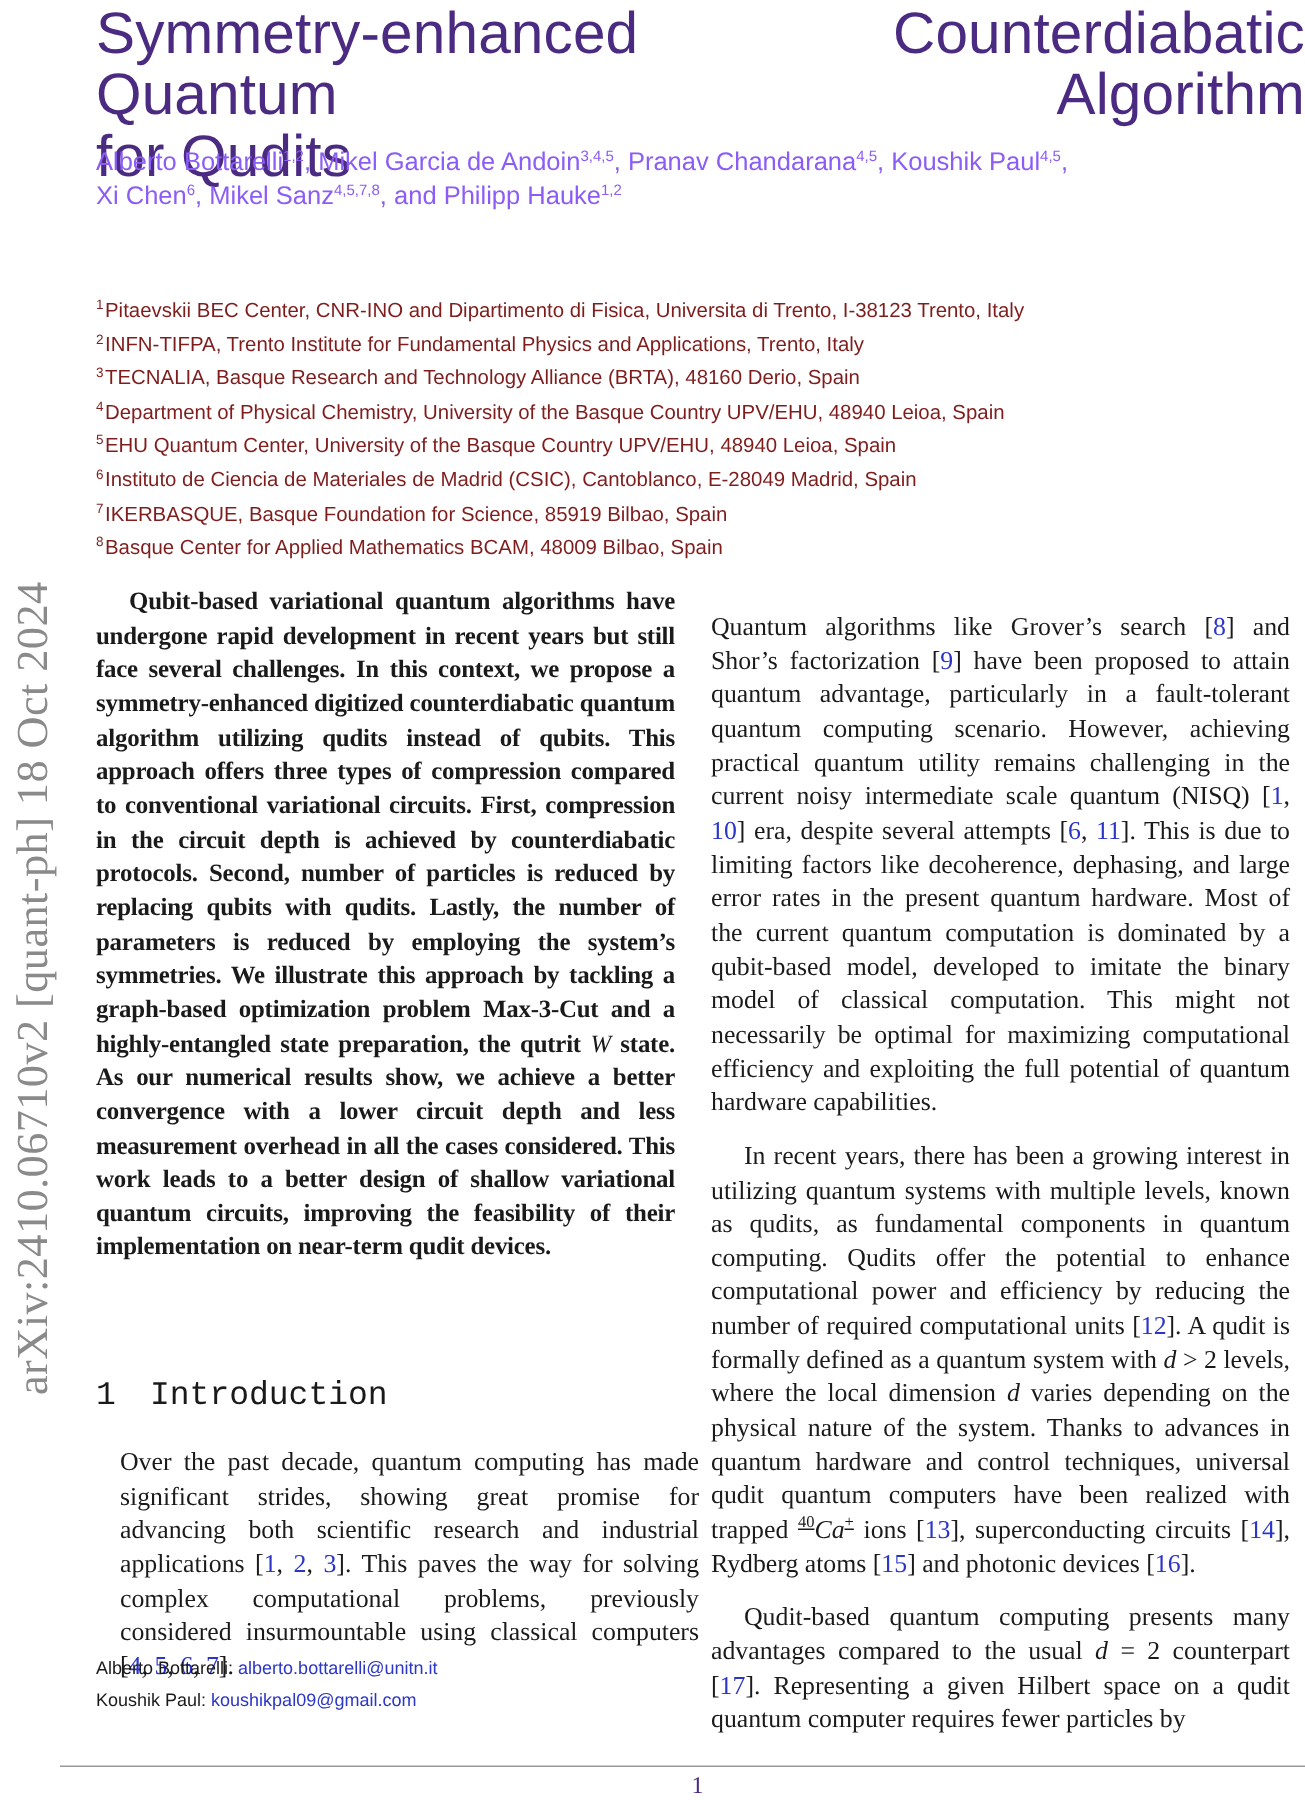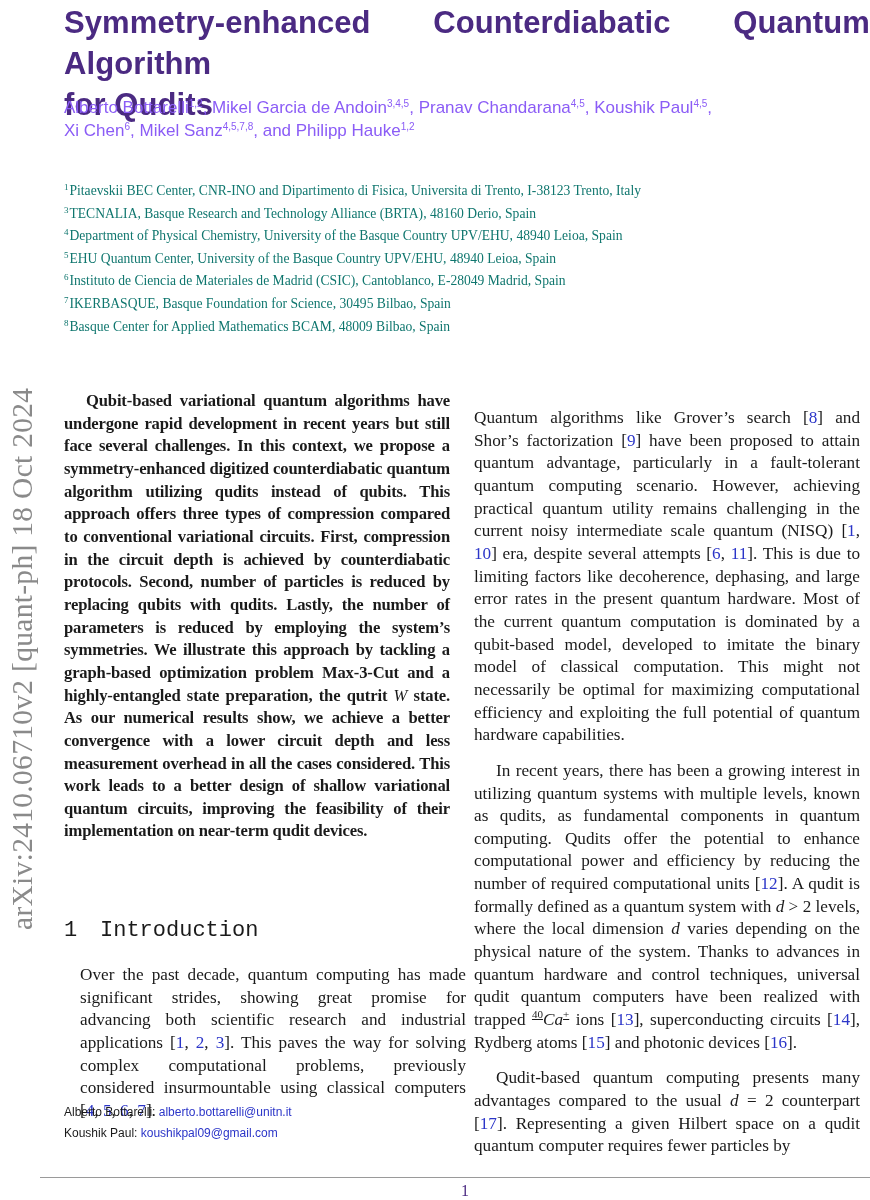--- a/index.html
+++ b/index.html
@@ -1,34 +1,34 @@
 <!DOCTYPE html>
 <html><head>
 <meta charset="utf-8">
 <style>
   html, body { margin: 0; padding: 0; background: #ffffff; }
   body { width: 870px; height: 1200px; position: relative; overflow: hidden; color: #1a1a1a; }
   .title {
     position: absolute; left: 64px; top: 2px; width: 806px;
     font-family: "Liberation Sans", "DejaVu Sans", sans-serif;
-    font-size: 31px; line-height: 41px; color: #4b2a82; font-weight: bold;
+    font-size: 39px; line-height: 41px; color: #4b2a82; font-weight: normal;
     text-align: justify; text-align-last: left; letter-spacing: 0.1px;
     margin: 0;
   }
   .title .l1 { display: block; text-align: justify; text-align-last: justify; }
   .authors {
     position: absolute; left: 64px; top: 97px; width: 760px;
     font-family: "Liberation Sans", "DejaVu Sans", sans-serif;
     font-size: 17px; line-height: 22.5px; color: #8b5cf6;
   }
   .authors sup, .affils sup { font-size: 10px; line-height: 0; vertical-align: 6px; }
   .affils {
-    position: absolute; left: 64px; top: 180px; width: 780px;
-    font-family: Liberation Serif, serif;
-    font-size: 13.6px; line-height: 22.6px; color: #0f766e;
+    position: absolute; left: 64px; top: 196px; width: 780px;
+    font-family: Liberation Sans, sans-serif;
+    font-size: 13.6px; line-height: 22.6px; color: #7f1d1d;
   }
   .affils .aff { display: block; white-space: nowrap; }
   .affils sup { font-size: 9px; vertical-align: 5px; margin-right: 1px; }
   .stamp {
     position: absolute; left: 4px; top: 930px;
     transform-origin: 0 0; transform: rotate(-90deg);
     font-family: "Liberation Serif", "DejaVu Serif", serif;
     font-size: 29.5px; color: #8a8a8a; white-space: nowrap; letter-spacing: 0.3px;
     line-height: 36px;
   }
@@ -70,25 +70,26 @@
   <span>for Qudits</span>
 </h1>
 
 <div class="authors">
   <span><span>Alberto Bottarelli</span><sup>1,2</sup></span><span>, </span><span><span>Mikel Garcia de Andoin</span><sup>3,4,5</sup></span><span>, </span><span><span>Pranav Chandarana</span><sup>4,5</sup></span><span>, </span><span><span>Koushik Paul</span><sup>4,5</sup></span><span>,</span><br>
   <span><span>Xi Chen</span><sup>6</sup></span><span>, </span><span><span>Mikel Sanz</span><sup>4,5,7,8</sup></span><span>, and </span><span><span>Philipp Hauke</span><sup>1,2</sup></span>
 </div>
 
 <div class="affils">
   <span class="aff"><sup>1</sup><span>Pitaevskii BEC Center, CNR-INO and Dipartimento di Fisica, Universita di Trento, I-38123 Trento, Italy</span></span>
+  <span class="aff"><sup>2</sup><span>INFN-TIFPA, Trento Institute for Fundamental Physics and Applications, Trento, Italy</span></span>
   <span class="aff"><sup>3</sup><span>TECNALIA, Basque Research and Technology Alliance (BRTA), 48160 Derio, Spain</span></span>
   <span class="aff"><sup>4</sup><span>Department of Physical Chemistry, University of the Basque Country UPV/EHU, 48940 Leioa, Spain</span></span>
   <span class="aff"><sup>5</sup><span>EHU Quantum Center, University of the Basque Country UPV/EHU, 48940 Leioa, Spain</span></span>
   <span class="aff"><sup>6</sup><span>Instituto de Ciencia de Materiales de Madrid (CSIC), Cantoblanco, E-28049 Madrid, Spain</span></span>
-  <span class="aff"><sup>7</sup><span>IKERBASQUE, Basque Foundation for Science, 30495 Bilbao, Spain</span></span>
+  <span class="aff"><sup>7</sup><span>IKERBASQUE, Basque Foundation for Science, 85919 Bilbao, Spain</span></span>
   <span class="aff"><sup>8</sup><span>Basque Center for Applied Mathematics BCAM, 48009 Bilbao, Spain</span></span>
 </div>
 
 <div class="stamp">arXiv:2410.06710v2  [quant-ph]  18 Oct 2024</div>
 
 <div class="col col-left abstract">
   <p><span>Qubit-based variational quantum algorithms have undergone rapid development in recent years but still face several challenges. In this context, we propose a symmetry-enhanced digitized counterdiabatic quantum algorithm utilizing qudits instead of qubits. This approach offers three types of compression compared to conventional variational circuits. First, compression in the circuit depth is achieved by counterdiabatic protocols. Second, number of particles is reduced by replacing qubits with qudits. Lastly, the number of parameters is reduced by employing the system’s symmetries. We illustrate this approach by tackling a graph-based optimization problem Max-3-Cut and a highly-entangled state preparation, the qutrit </span><span class="math" style="font-weight:normal">W</span><span> state. As our numerical results show, we achieve a better convergence with a lower circuit depth and less measurement overhead in all the cases considered. This work leads to a better design of shallow variational quantum circuits, improving the feasibility of their implementation on near-term qudit devices.</span></p>
 </div>
 
 <div class="section-title">

